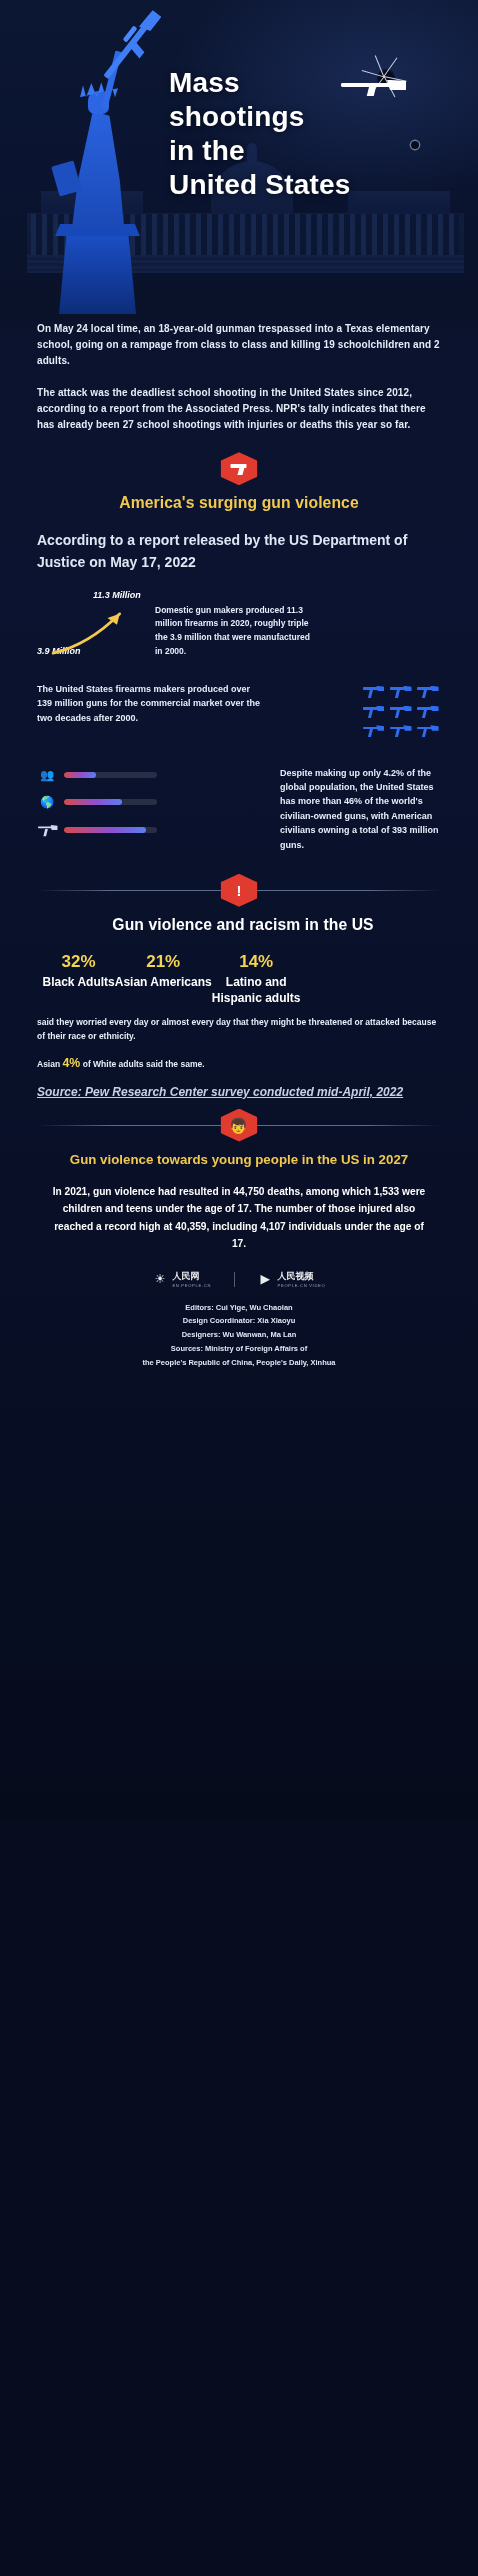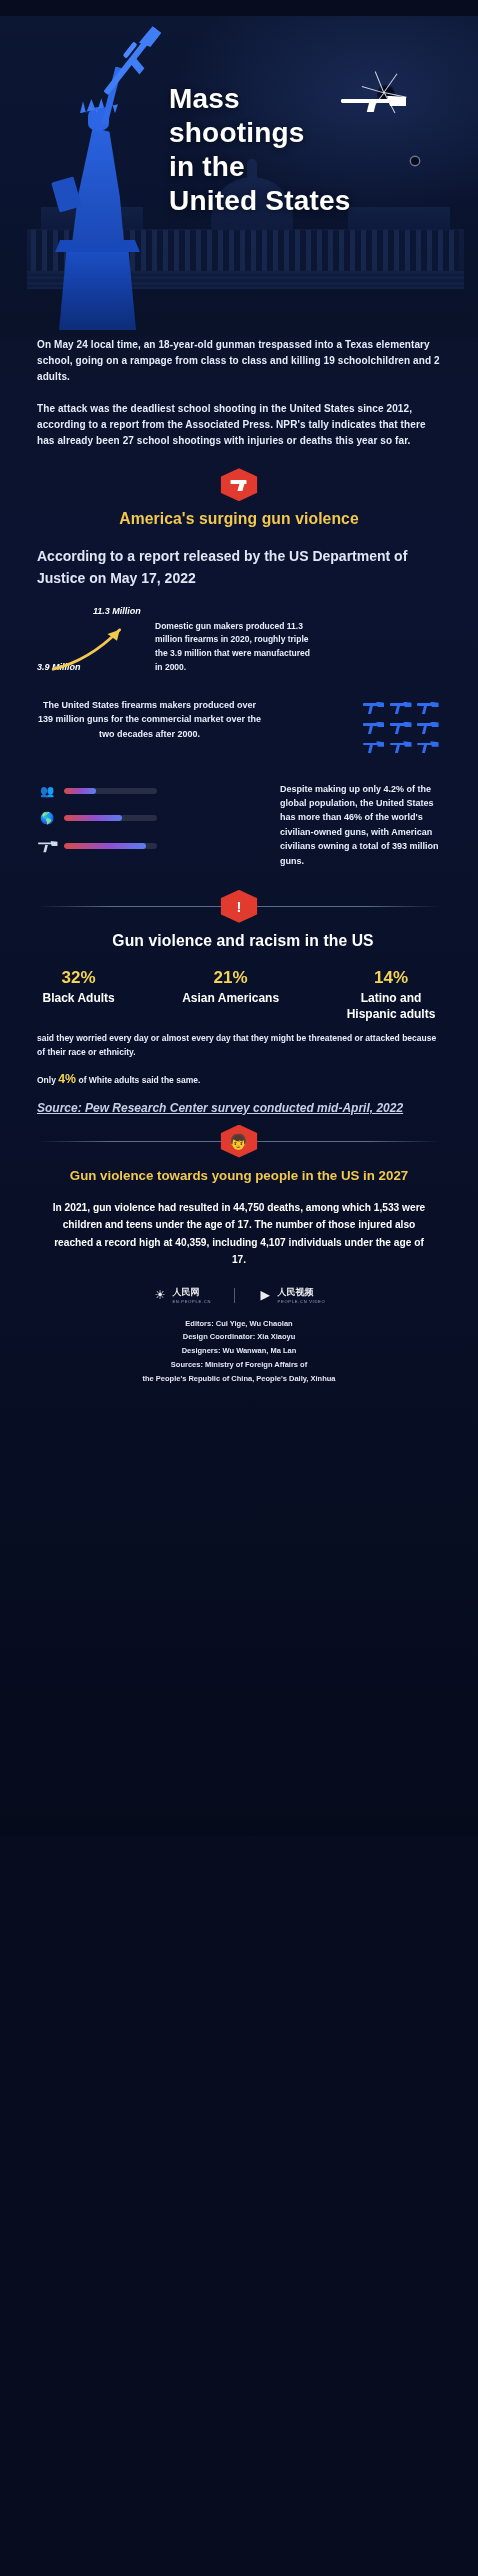--- a/index.html
+++ b/index.html
@@ -11,21 +11,20 @@
     width: 478px;
     font-family: "Liberation Sans", sans-serif;
     color: #e8edf7;
   }
   .page {
     position: relative;
     width: 478px;
     height: 1820px;
     overflow: hidden;
     background: linear-gradient(180deg, #0a1228 0%, #0b1330 30%, #080f26 70%, #060b1c 100%);
-    margin-top: 16px;
   }
 
   
   .hero {
     position: relative;
     height: 321px;
     overflow: hidden;
     background:
       radial-gradient(ellipse 287px 178px at 78% 24%, rgba(60,90,170,0.28), rgba(0,0,0,0) 70%),
       linear-gradient(180deg, #0c1733 0%, #0a1430 55%, #091228 100%);
@@ -317,21 +316,20 @@
     left: 118px; top: 18px;
     width: 157px;
     font-size: 8.5px; line-height: 1.6; font-weight: bold; color: #e8eefb;
   }
 
   
   .guns-block {
     position: relative;
     min-height: 66px;
     margin-bottom: 18px;
-    text-align: center;
   }
   .guns-block .gb-text {
     width: 225px;
     font-size: 9px; line-height: 1.62; font-weight: bold; color: #e8eefb;
   }
   .gun-grid {
     position: absolute;
     right: 1.4px; top: 2.7px;
     width: 77px;
     display: grid;
@@ -375,21 +373,20 @@
     position: absolute;
     right: 37px;
     width: 161px;
     font-size: 9px; line-height: 1.6; font-weight: bold; color: #e8eefb;
   }
   .bars-wrap { position: relative; min-height: 89px; margin-bottom: 15px; }
 
   
   .stats-row {
     display: flex;
-    justify-content: space-between;
     text-align: center;
     margin: 2.7px 0 9.6px 0;
     padding: 0 5.5px;
   }
   .stat .num {
     font-size: 17px; font-weight: bold; color: #f5d451; line-height: 1.2;
   }
   .stat .lab {
     font-size: 12px; font-weight: bold; color: #ffffff; margin-top: 2px; line-height: 1.35;
   }
@@ -644,21 +641,21 @@
       </div>
       <div class="stat" style="max-width:89px">
         <div class="num">14%</div>
         <div class="lab">Latino and Hispanic adults</div>
       </div>
     </div>
 
     <p class="stats-sentence">said they worried every day or almost every day that they might be threatened or attacked because of their race or ethnicity.</p>
 
     <p class="only-line">
-      <span>Only</span>
+      <span>Asian</span>
       <b>4%</b>
       <span>of White adults said the same.</span>
     </p>
 
     <p class="source">Source: Pew Research Center survey conducted mid-April, 2022</p>
   </div>
 
   <div class="divider">
     <div class="rule"></div>
     <div class="badge">

